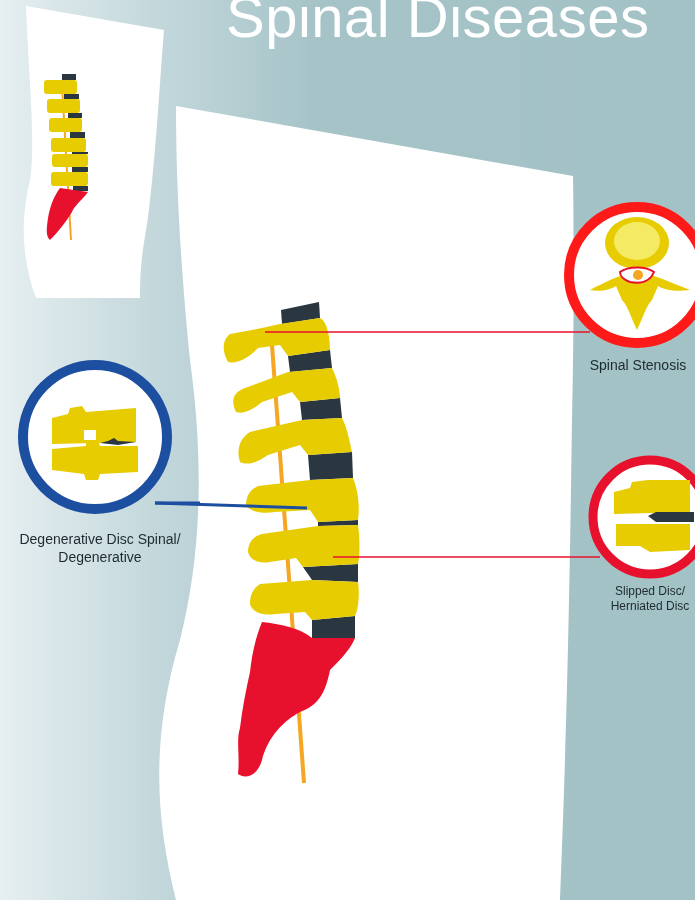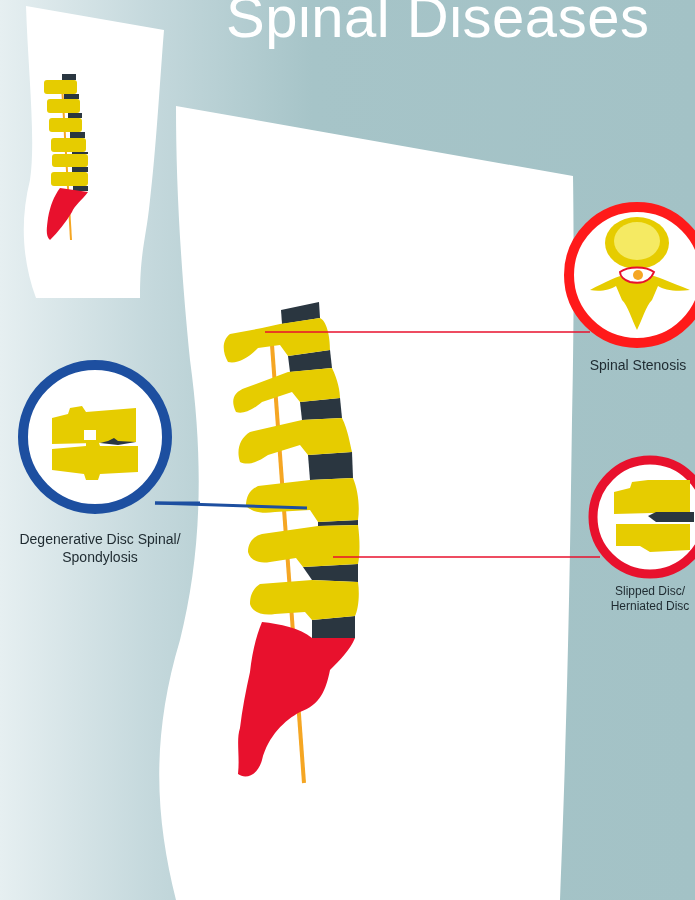--- a/index.html
+++ b/index.html
@@ -106,21 +106,21 @@
     </g>
   </g>
 </svg>
 
 <div class="title">Spinal Diseases</div>
 
 <div class="label label-stenosis">Spinal Stenosis</div>
 
 <div class="label label-ddd">
   <div>Degenerative Disc Spinal/</div>
-  <div>Spondylosis</div>
+  <div>Degenerative</div>
 </div>
 
 <div class="label label-slipped">
   <div>Slipped Disc/</div>
   <div>Herniated Disc</div>
 </div>
 
 </div>
 
 </body></html>

